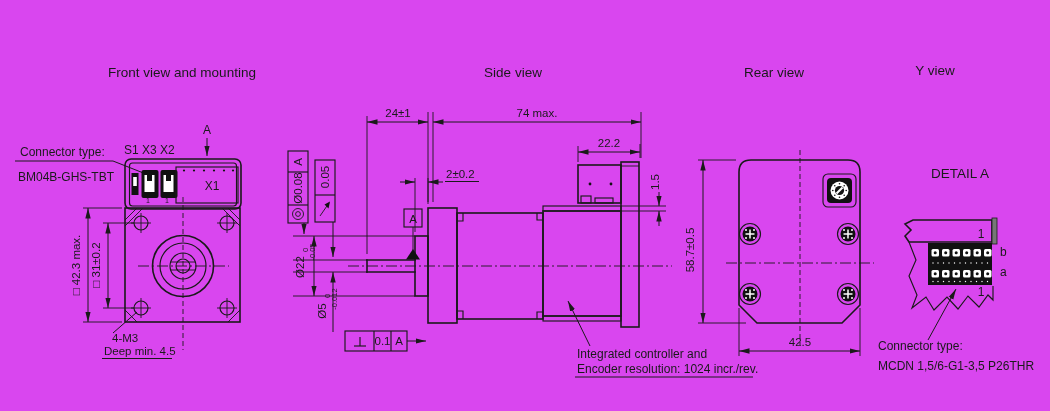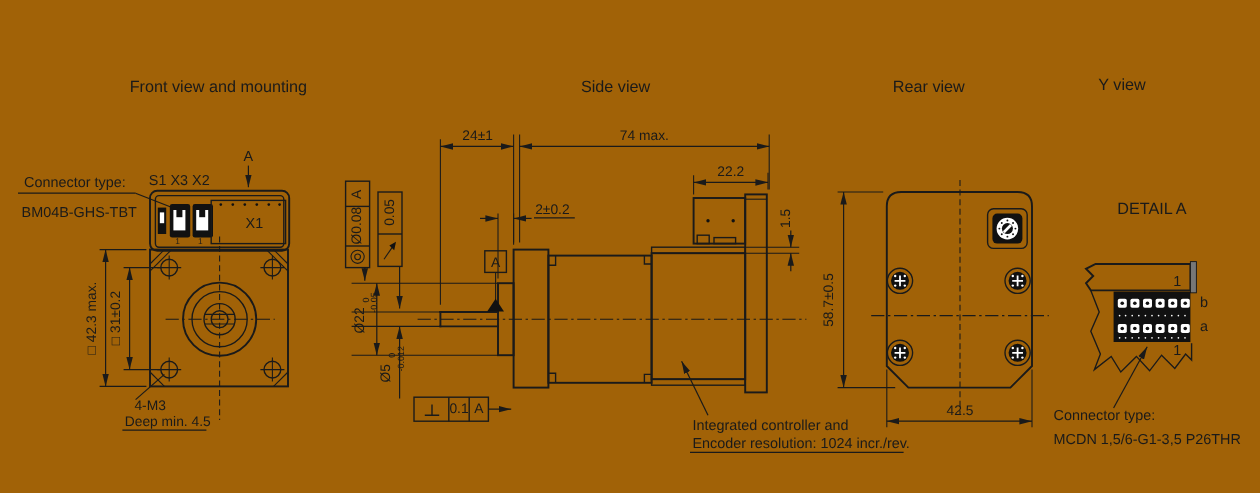--- a/index.html
+++ b/index.html
@@ -1,16 +1,16 @@
 <!DOCTYPE html>
 <html><head>
 <meta charset="utf-8">
 <style>
   html,body{margin:0;padding:0;background:#fff;}
-  .stage{position:relative;width:1050px;height:411px;background:#a16207;overflow:hidden;}
+  .stage{position:relative;width:1050px;height:411px;background:#d946ef;overflow:hidden;}
   svg{display:block;}
   text{font-family:"Liberation Sans","DejaVu Sans",sans-serif;fill:#1a1a1a;}
   .t-title{font-size:13.5px;}
   .t-lbl{font-size:12px;}
   .t-dim{font-size:11.5px;}
   .t-sm{font-size:7px;}
   .t-tol{font-size:7.5px;}
   .ol{stroke:#1a1a1a;stroke-width:1.6;fill:none;stroke-linejoin:miter;stroke-linecap:square;}
   .ml{stroke:#1a1a1a;stroke-width:1.15;fill:none;}
   .tl{stroke:#1a1a1a;stroke-width:0.9;fill:none;}

